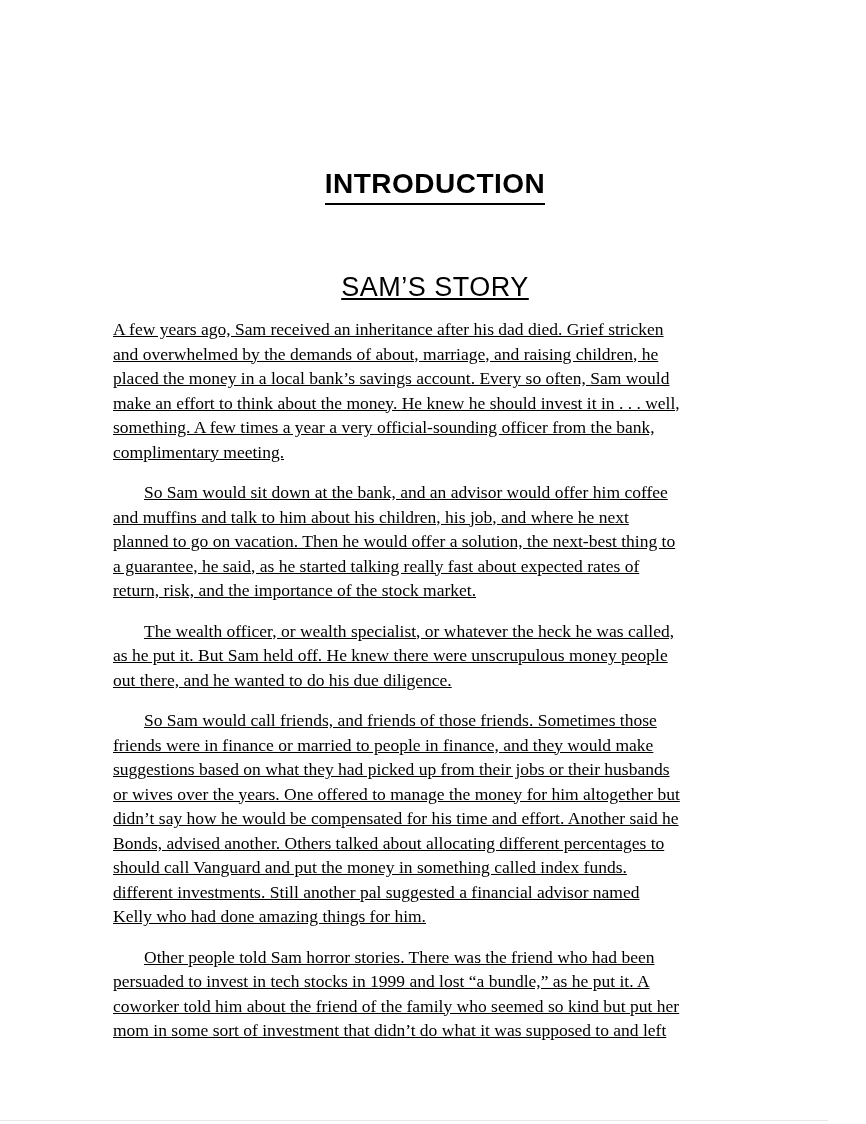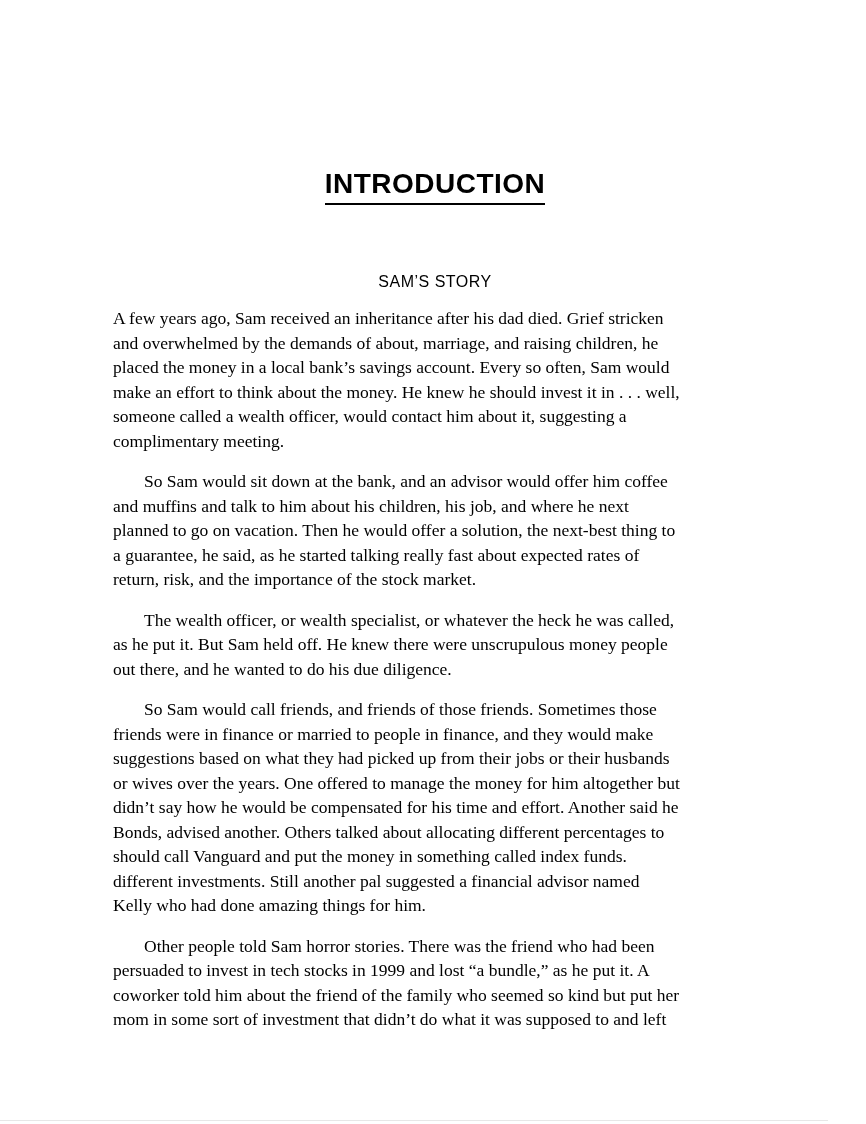--- a/index.html
+++ b/index.html
@@ -9,41 +9,42 @@
   }
   .page {
     position: relative;
     width: 828px;
     height: 1124px;
     background: #ffffff;
     box-sizing: border-box;
     padding: 170px 55px 0 97px;
     color: #000000;
     overflow: hidden;
+    text-decoration: underline;
   }
   .chapter-title {
     margin: 0;
     text-align: center;
     font-family: "Liberation Sans", sans-serif;
     font-weight: 700;
     font-size: 28px;
     line-height: 1;
     letter-spacing: 0.5px;
   }
   .chapter-title .underlined {
     display: inline-block;
     border-bottom: 2px solid #000000;
     padding-bottom: 5px;
   }
   .section-heading {
     margin: 69px 0 0 0;
     text-align: center;
     font-family: "Liberation Sans", sans-serif;
     font-weight: 400;
-    font-size: 16px;
+    font-size: 27px;
     line-height: 1;
     letter-spacing: 0.5px;
   }
   .body-text {
     margin-top: 12px;
     font-family: "Liberation Serif", serif;
     font-size: 17.5px;
     line-height: 24.5px;
   }
   .paragraph {
@@ -71,21 +72,21 @@
   <h1 class="chapter-title"><span class="underlined">INTRODUCTION</span></h1>
 
   <h2 class="section-heading">SAM’S STORY</h2>
 
   <div class="body-text">
       <div class="paragraph">
         <div class="line">A few years ago, Sam received an inheritance after his dad died. Grief stricken</div>
         <div class="line">and overwhelmed by the demands of about, marriage, and raising children, he</div>
         <div class="line">placed the money in a local bank’s savings account. Every so often, Sam would</div>
         <div class="line">make an effort to think about the money. He knew he should invest it in . . . well,</div>
-        <div class="line">someone called a wealth officer, would contact him about it, suggesting a</div>
+        <div class="line">something. A few times a year a very official-sounding officer from the bank,</div>
         <div class="line">complimentary meeting.</div>
       </div>
       <div class="paragraph indent">
         <div class="line">So Sam would sit down at the bank, and an advisor would offer him coffee</div>
         <div class="line">and muffins and talk to him about his children, his job, and where he next</div>
         <div class="line">planned to go on vacation. Then he would offer a solution, the next-best thing to</div>
         <div class="line">a guarantee, he said, as he started talking really fast about expected rates of</div>
         <div class="line">return, risk, and the importance of the stock market.</div>
       </div>
       <div class="paragraph indent">

